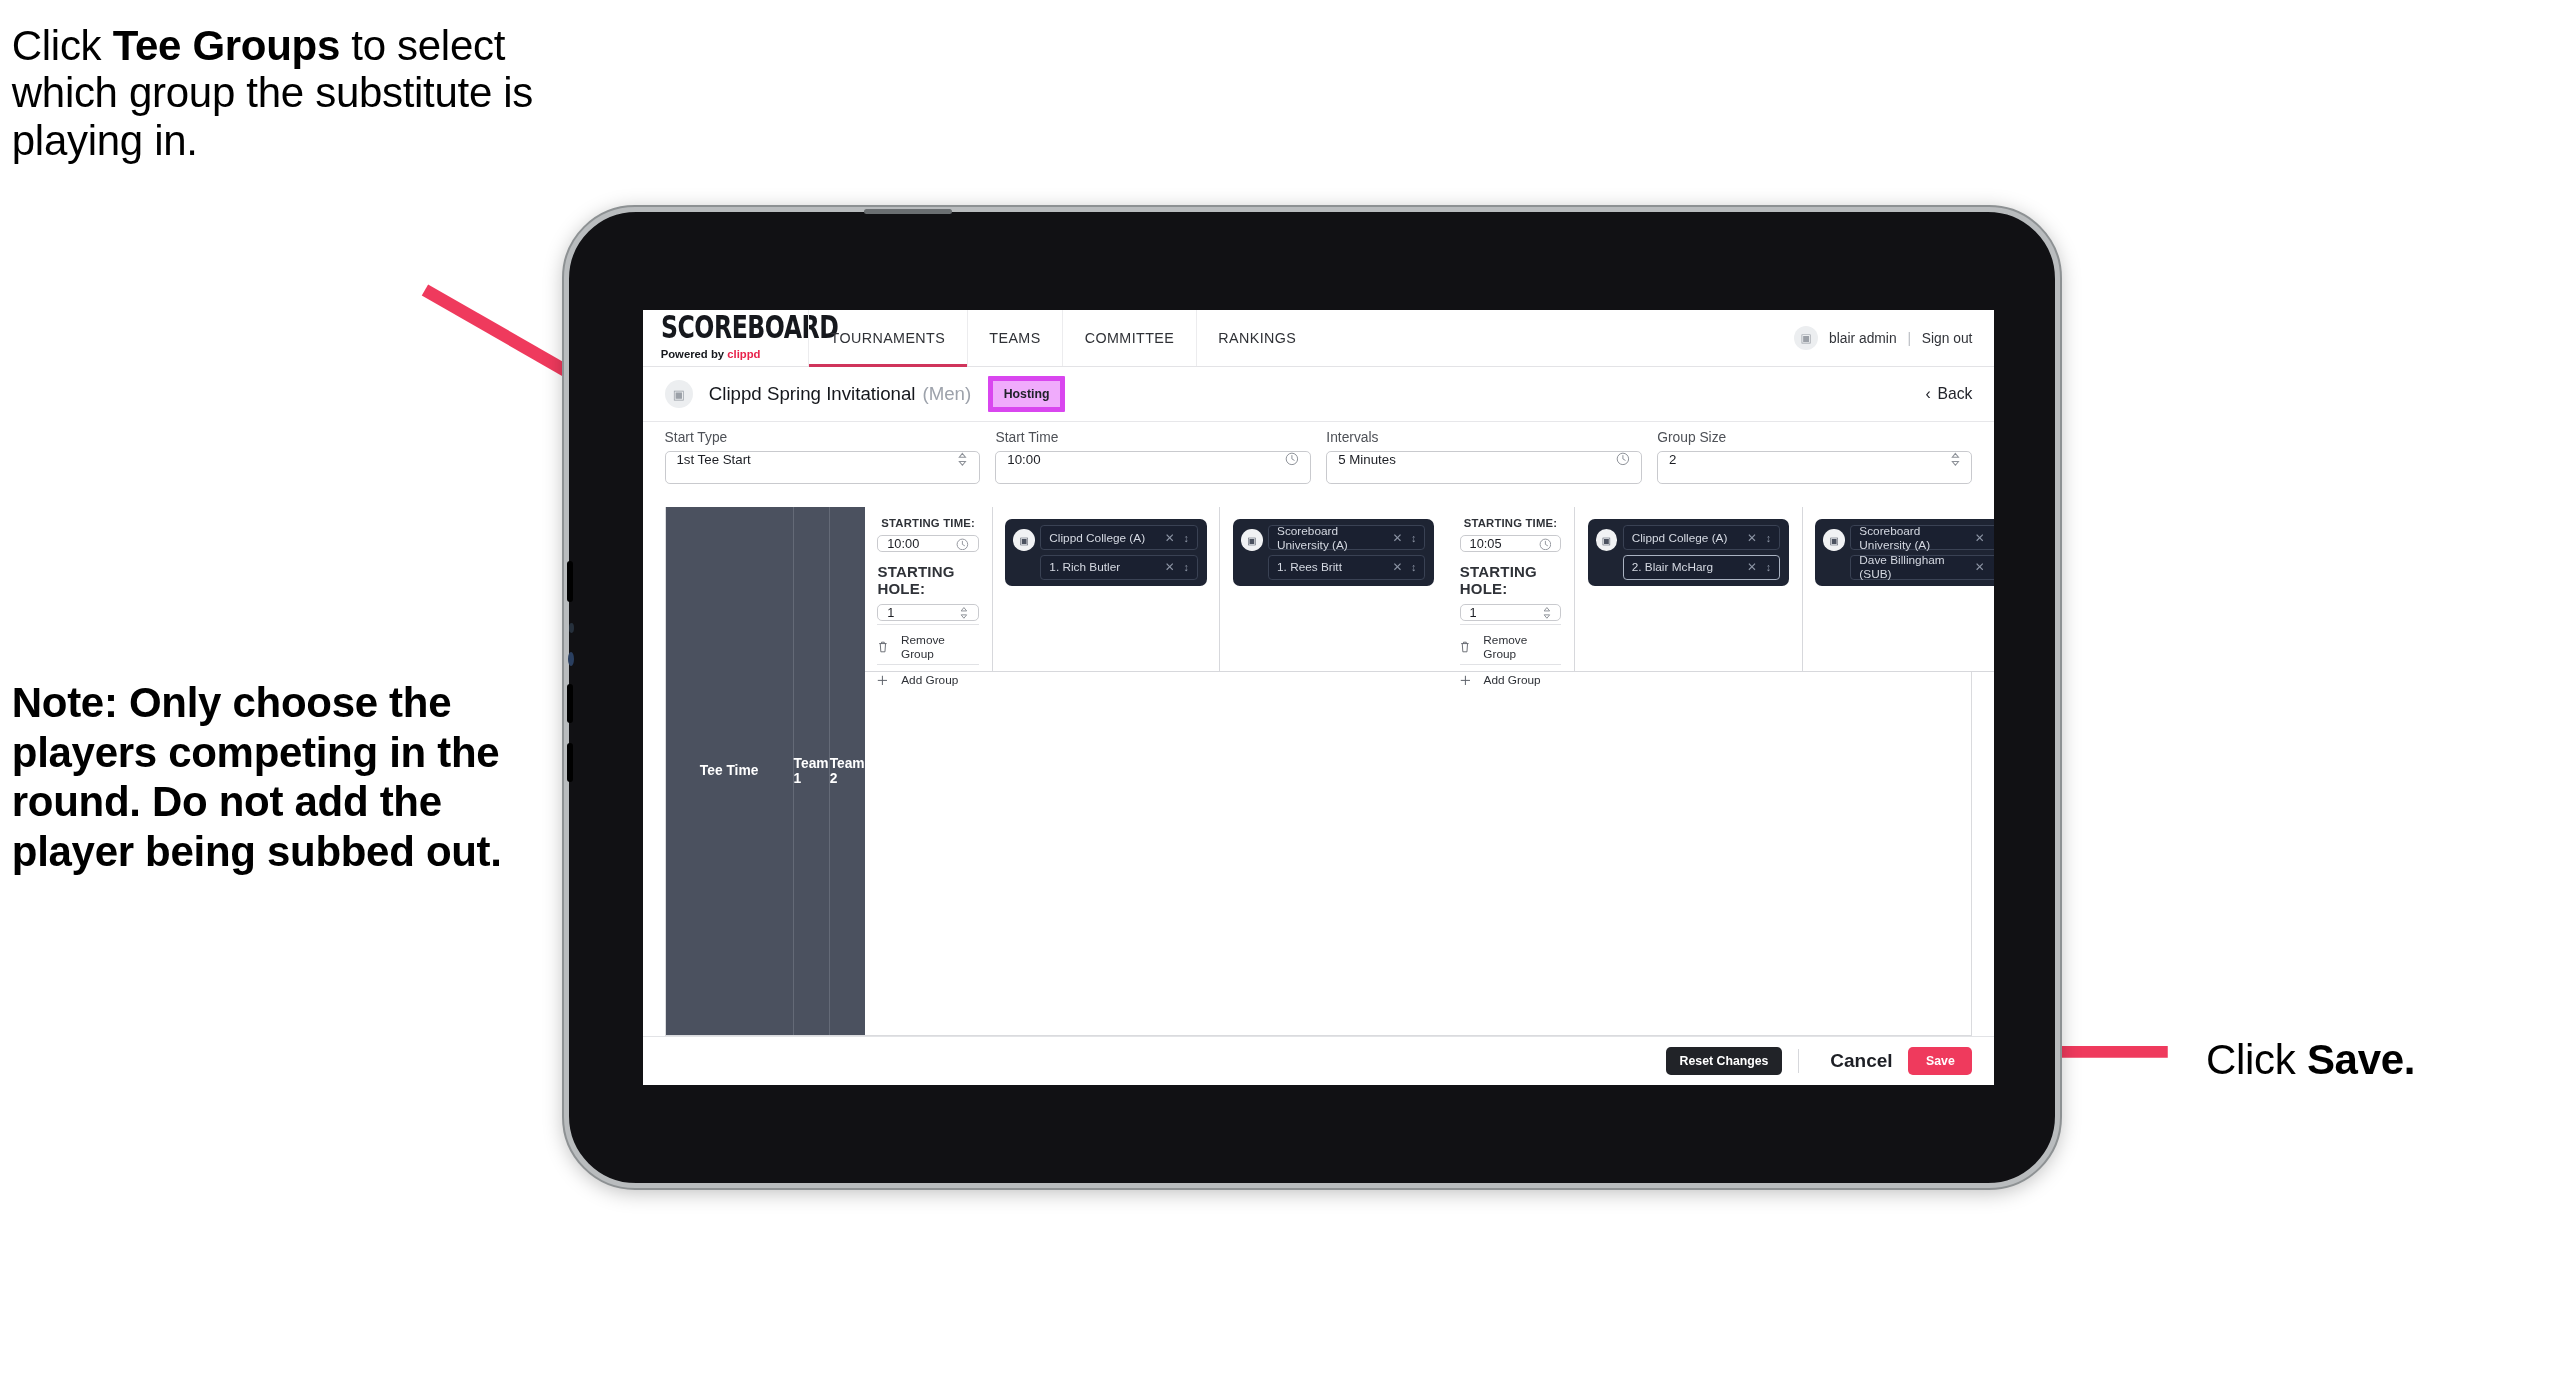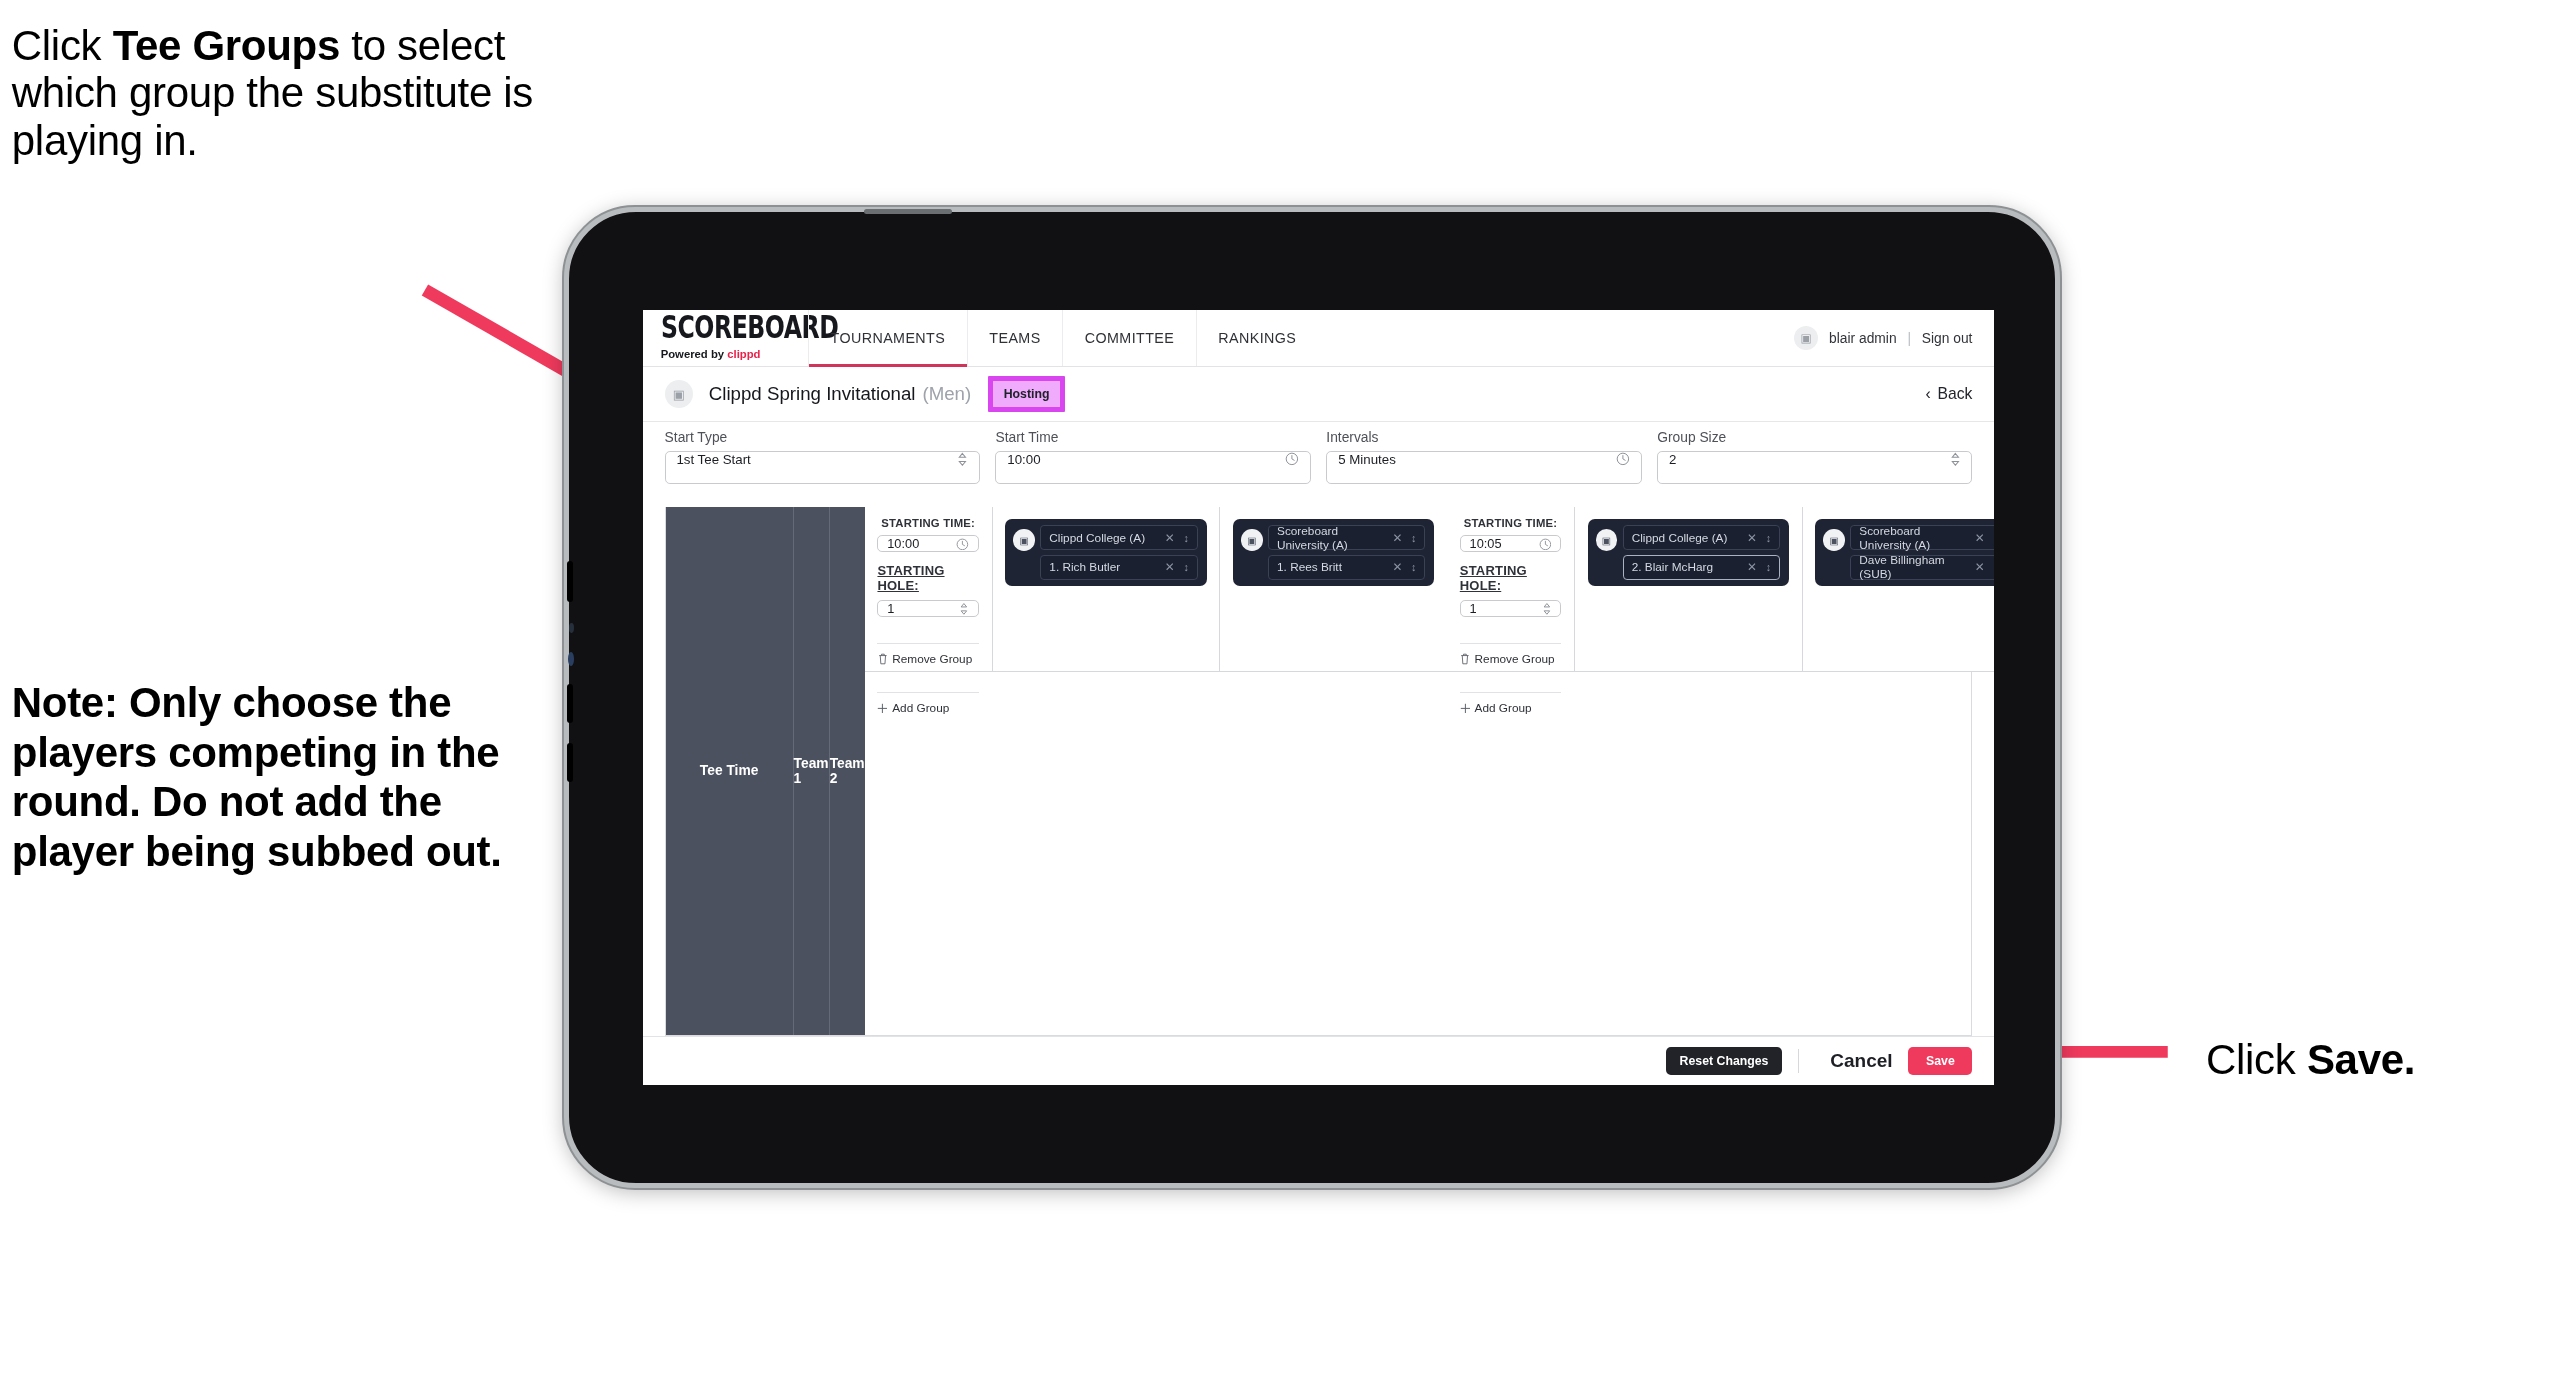--- a/index.html
+++ b/index.html
@@ -169,24 +169,24 @@
   }
   .tee-lbl { font-size: 11.3px; color:#2f3238; font-weight:600; letter-spacing:0.2px; }
   .tee-box {
     margin-top: 6.9px; width: 100%;
     height: 28.5px; border:1px solid #c9cace; border-radius:4.9px;
     display:flex; align-items:center; padding: 0 8.8px;
     font-size: 12.8px; color:#1c1e24; background:#fff;
   }
   .tee-box .val { flex:1; }
   .tee-box .ic { color:#8d9198; font-size:11.8px; display:flex; }
-  .tee-lbl2 { margin-top: 10.8px; font-size:13px; color:#2f3238; font-weight:600; letter-spacing:0.2px;text-decoration:underline; }
+  .tee-lbl2 { margin-top: 10.8px; font-size:15px; color:#2f3238; font-weight:600; letter-spacing:0.2px; }
   .grp-link {
-    width: 100%; margin-top: 26px; padding-top: 7.9px;
-    font-size: 11.8px; color:#2e3137; display:flex; align-items:center; gap:4px; cursor:pointer;
+    width: 100%; margin-top: 3px; padding-top: 7.9px;
+    font-size: 11.8px; color:#2e3137; display:flex; align-items:center; gap:13px; cursor:pointer;
   }
   .grp-link.bordered { border-top: 1px solid #e1e2e5; }
   .grp-link .gi { color:#5c6068; font-size:11.8px; width:10.8px; display:flex; justify-content:center; }
 
   .team-cell {
     flex: 1 1 0; padding: 11.8px 12.8px; border-right: 1px solid #d7d8dc; background:#fff;
     display:flex; flex-direction:column;
   }
   .team-cell:last-child { border-right:none; }
   .card {

